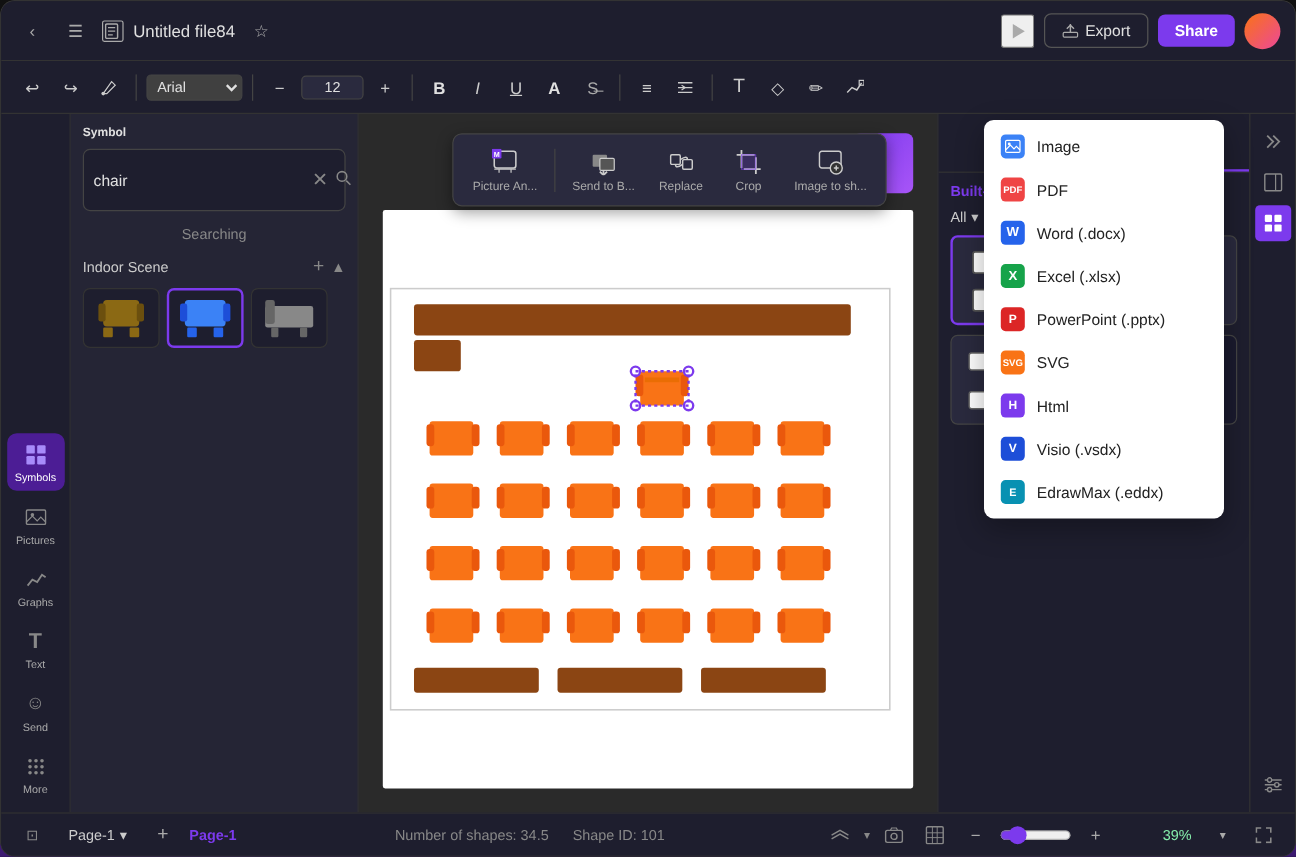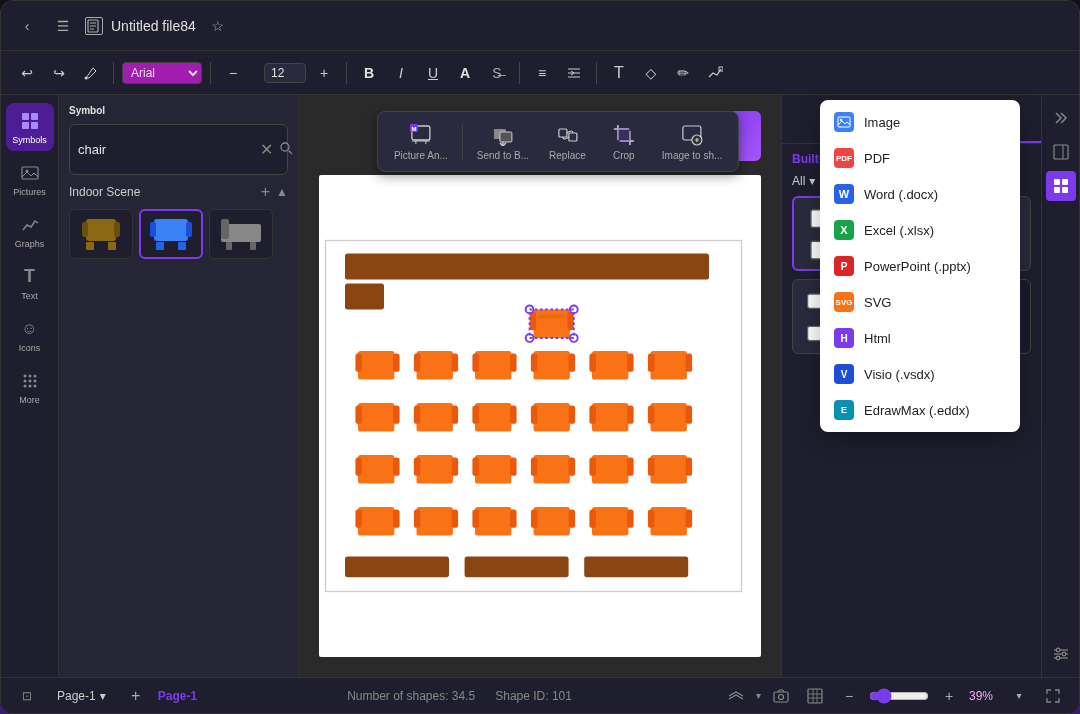--- a/index.html
+++ b/index.html
@@ -129,38 +129,38 @@
       align-items: center;
       justify-content: center;
       color: #ccc;
       cursor: pointer;
       border-radius: 4px;
       font-size: 14px;
       background: transparent;
       border: none;
     }
     .font-select {
-      background: #a21caf;
+      background: #404040;
       border: 1px solid #444;
       border-radius: 4px;
       color: #e0e0e0;
       font-size: 12px;
       padding: 2px 4px;
       width: 80px;
       cursor: pointer;
     }
     .font-size-val {
       background: #2a2a3e;
       border: 1px solid #444;
       border-radius: 4px;
       color: #e0e0e0;
       font-size: 12px;
       padding: 2px 6px;
-      width: 42px;
-      margin-left: 13px;
+      width: 52px;
+      text-align: center;
     }
     .divider {
       width: 1px;
       height: 22px;
       background: #444;
       margin: 0 4px;
     }
     
     .main-area {
       flex: 1;
@@ -170,20 +170,21 @@
     
     .left-sidebar {
       width: 58px;
       background: #1e1e2e;
       border-right: 1px solid #333;
       display: flex;
       flex-direction: column;
       align-items: center;
       padding: 8px 0;
       gap: 4px;
+      justify-content: flex-end;
     }
     .sidebar-item {
       width: 48px;
       height: 48px;
       display: flex;
       flex-direction: column;
       align-items: center;
       justify-content: center;
       cursor: pointer;
       border-radius: 8px;
@@ -538,20 +539,37 @@
           <rect x="1" y="1" width="10" height="12" rx="1" stroke="#aaa" stroke-width="1.2" fill="none"></rect>
           <line x1="3" y1="4" x2="9" y2="4" stroke="#aaa" stroke-width="1"></line>
           <line x1="3" y1="7" x2="9" y2="7" stroke="#aaa" stroke-width="1"></line>
           <line x1="3" y1="10" x2="7" y2="10" stroke="#aaa" stroke-width="1"></line>
         </svg>
       </div>
       <span class="file-name">
         <span>Untitled file84</span>
       </span>
       <button class="icon-btn">☆</button>
+    </div>
+    <div class="top-bar-right">
+      <button class="play-btn">
+        <svg width="20" height="20" viewBox="0 0 20 20" fill="none">
+          <polygon points="6,4 16,10 6,16" fill="#aaa"></polygon>
+        </svg>
+      </button>
+      <button class="export-btn">
+        <svg width="14" height="14" viewBox="0 0 14 14" fill="none">
+          <rect x="1" y="8" width="12" height="4" rx="1" stroke="#aaa" stroke-width="1" fill="none"></rect>
+          <line x1="7" y1="1" x2="7" y2="8" stroke="#aaa" stroke-width="1.2"></line>
+          <polyline points="4,5 7,2 10,5" stroke="#aaa" stroke-width="1.2" fill="none"></polyline>
+        </svg>
+        <span>Export</span>
+      </button>
+      <button class="share-btn">Share</button>
+      <div class="avatar"></div>
     </div>
   </div>
 
   <div class="toolbar">
     <button class="toolbar-btn">↩</button>
     <button class="toolbar-btn">↪</button>
     <button class="toolbar-btn">
       <svg width="16" height="16" viewBox="0 0 16 16" fill="none">
         <path d="M3 13 L10 3 L13 6 L6 13 Z" stroke="#ccc" stroke-width="1" fill="none"></path>
         <circle cx="3" cy="13" r="1.5" fill="#ccc"></circle>
@@ -624,21 +642,21 @@
           </svg>
         </div>
         <span class="sidebar-label">Graphs</span>
       </div>
       <div class="sidebar-item">
         <div class="sidebar-icon" style="color:#888; font-size:18px; font-weight:bold;">T</div>
         <span class="sidebar-label">Text</span>
       </div>
       <div class="sidebar-item">
         <div class="sidebar-icon" style="color:#888; font-size:16px;">☺</div>
-        <span class="sidebar-label">Icons</span>
+        <span class="sidebar-label">Send</span>
       </div>
       <div class="sidebar-item">
         <div class="sidebar-icon">
           <svg width="18" height="18" viewBox="0 0 18 18">
             <circle cx="4" cy="4" r="1.5" fill="#888"></circle>
             <circle cx="9" cy="4" r="1.5" fill="#888"></circle>
             <circle cx="14" cy="4" r="1.5" fill="#888"></circle>
             <circle cx="4" cy="9" r="1.5" fill="#888"></circle>
             <circle cx="9" cy="9" r="1.5" fill="#888"></circle>
             <circle cx="14" cy="9" r="1.5" fill="#888"></circle>
@@ -656,20 +674,21 @@
       <div class="search-box">
         <input class="search-input" value="chair" style="">
         <span style="color:#888; cursor:pointer;">✕</span>
         <span style="color:#888; cursor:pointer;">
           <svg width="14" height="14" viewBox="0 0 14 14" fill="none">
             <circle cx="6" cy="6" r="4" stroke="#888" stroke-width="1.3"></circle>
             <line x1="9.5" y1="9.5" x2="13" y2="13" stroke="#888" stroke-width="1.3"></line>
           </svg>
         </span>
       </div>
+      <div class="searching-text">Searching</div>
       <div class="section-header">
         <span class="section-title">Indoor Scene</span>
         <div class="section-controls">
           <span style="cursor:pointer; font-size:16px; color:#888;">+</span>
           <span style="cursor:pointer; font-size:12px; color:#888;">▲</span>
         </div>
       </div>
 
       <div class="symbol-grid">
 
@@ -1086,21 +1105,21 @@
           <rect x="1" y="1" width="14" height="14" rx="1" stroke="#888" stroke-width="1.2" fill="none"></rect>
           <line x1="1" y1="6" x2="15" y2="6" stroke="#888" stroke-width="0.8"></line>
           <line x1="1" y1="10" x2="15" y2="10" stroke="#888" stroke-width="0.8"></line>
           <line x1="6" y1="1" x2="6" y2="15" stroke="#888" stroke-width="0.8"></line>
           <line x1="10" y1="1" x2="10" y2="15" stroke="#888" stroke-width="0.8"></line>
         </svg>
       </button>
       <button class="icon-btn">−</button>
       <input type="range" min="10" max="200" value="39" style="width: 60px; accent-color: rgb(124, 58, 237);">
       <button class="icon-btn">+</button>
-      <span style="color:#f0abfc; min-width:30px;">39%</span>
+      <span style="color:#86efac; min-width:30px;margin-left:36px;">39%</span>
       <button class="icon-btn" style="font-size:10px;">▾</button>
       <button class="icon-btn">
         <svg width="14" height="14" viewBox="0 0 14 14">
           <polyline points="1,5 1,1 5,1" stroke="#888" stroke-width="1.3" fill="none"></polyline>
           <polyline points="9,1 13,1 13,5" stroke="#888" stroke-width="1.3" fill="none"></polyline>
           <polyline points="13,9 13,13 9,13" stroke="#888" stroke-width="1.3" fill="none"></polyline>
           <polyline points="5,13 1,13 1,9" stroke="#888" stroke-width="1.3" fill="none"></polyline>
         </svg>
       </button>
     </div>

